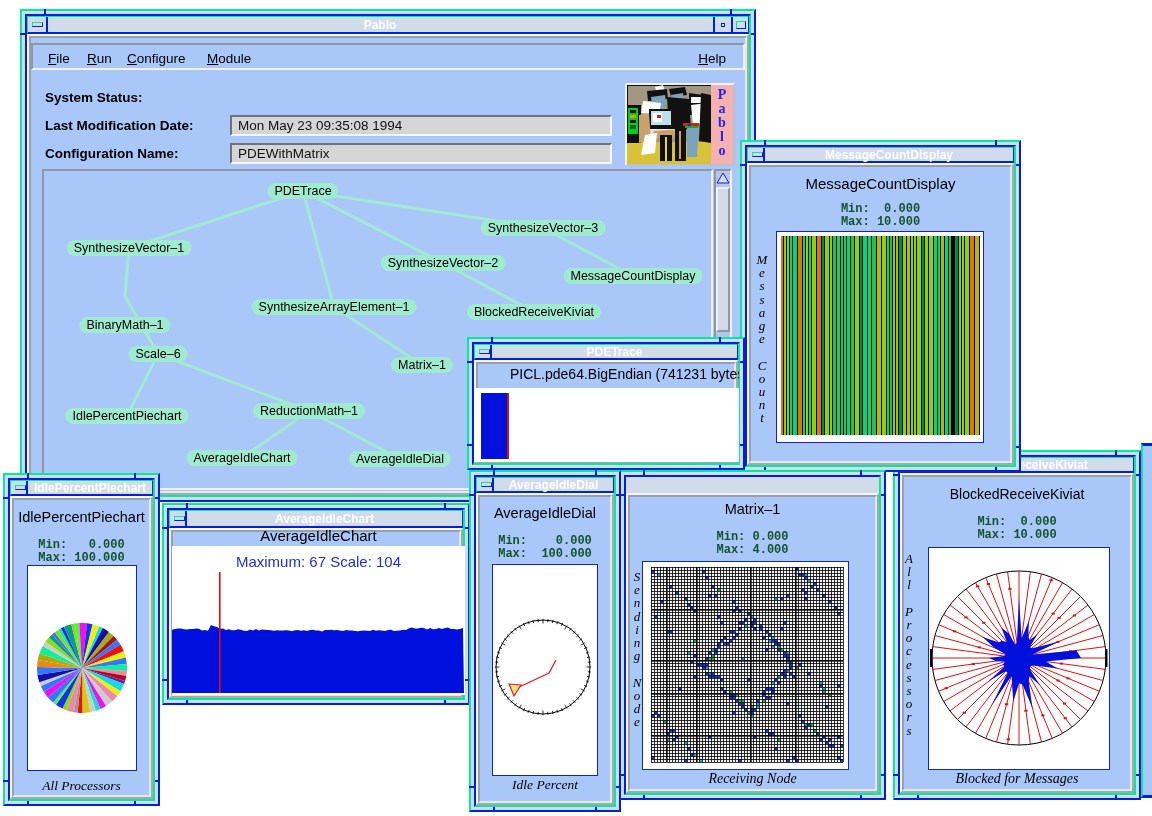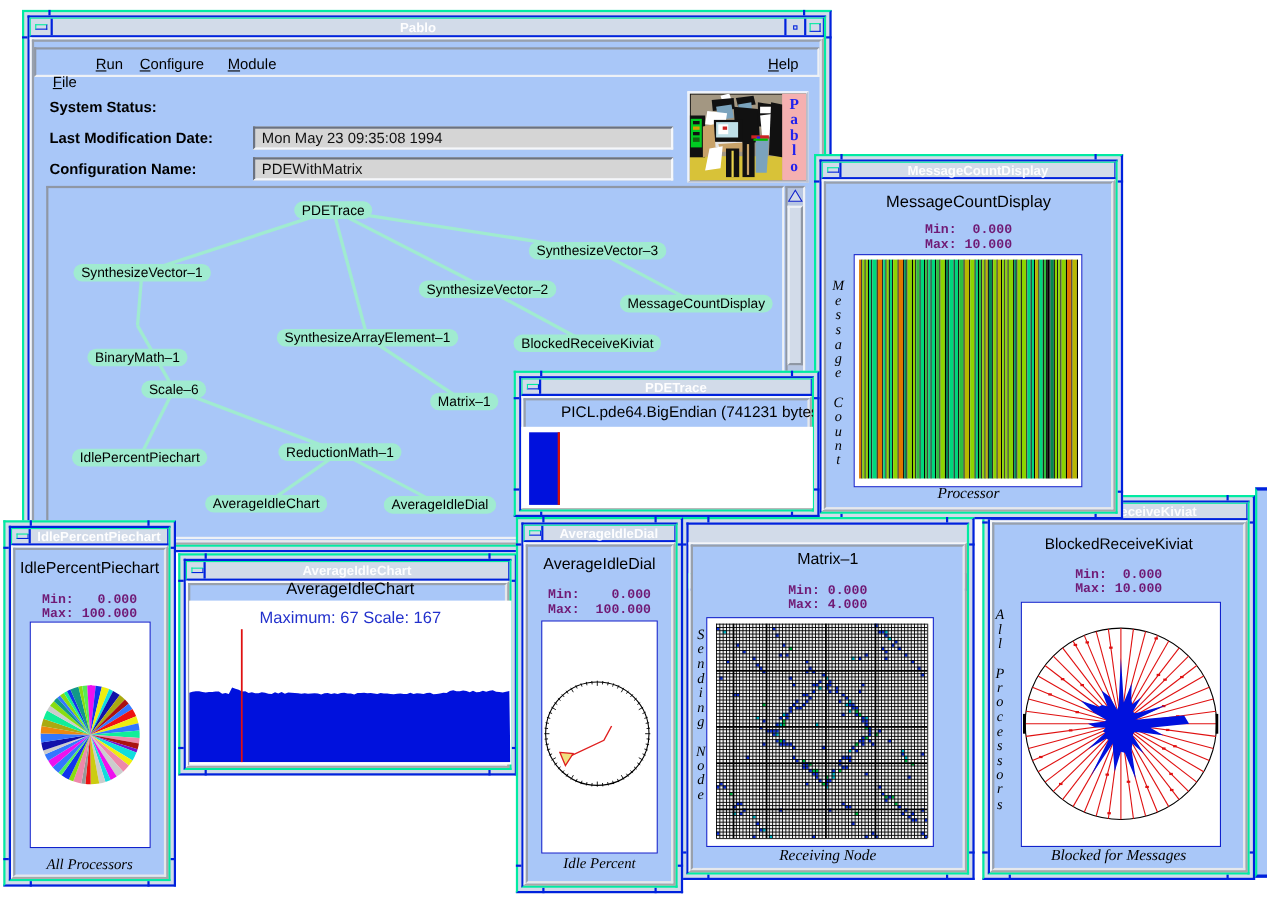--- a/index.html
+++ b/index.html
@@ -16,21 +16,21 @@
 .sq1 { position:absolute; left:50%; top:50%; width:4px; height:4px; margin:-2px 0 0 -2px;
   border:1px solid #0022dd; }
 .sq2 { position:absolute; left:3px; top:50%; width:10px; height:8px; margin-top:-4px;
   border:1px solid; border-color:#00eba2 #0022dd #0022dd #00eba2; }
 .cw { position:absolute; left:0; right:0; bottom:0; border:2px solid;
   border-color:#f4f6f9 #a8a8a8 #a8a8a8 #f4f6f9; }
 .client2 { position:absolute; inset:0; border:2px solid;
   border-color:#98a0ac #e6e8ec #e6e8ec #98a0ac; background:#a9c7f8; }
 .cc { position:absolute; inset:-2px; }
 .hdg { position:absolute; width:100%; text-align:center; color:#000; font-size:15px; }
-.mm { position:absolute; width:100%; text-align:center; color:#701a75;
+.mm { position:absolute; width:100%; text-align:center; color:#14532d;
   font-family:"Liberation Mono", monospace; font-size:12px; font-weight:bold;
   line-height:13px; white-space:pre; }
 .panel { position:absolute; background:#fff; border:1px solid #1122cc; }
 .ital { position:absolute; font-family:"Liberation Serif", serif; font-style:italic;
   font-size:14px; color:#000; text-align:center; }
 .vlab { position:absolute; font-family:"Liberation Serif", serif; font-style:italic;
   font-size:13px; color:#000; text-align:center; width:14px; line-height:13.2px;
   white-space:pre-line; }
 .node { position:absolute; transform:translate(-50%,-50%); background:#a0ebd0;
   border-radius:12px; padding:1px 7px; font-size:12.5px; color:#000; white-space:nowrap; }
@@ -59,21 +59,21 @@
         <div class="rbox" style="right:0;">
           <div class="sq2"></div>
         </div>
         <div class="ttl" style="line-height:16px;margin:0 38px 0 22px;">Pablo</div>
       </div>
       <div class="cw" style="top:18px;">
         <div class="client2">
           <div class="cc">
             <div style="position:absolute;left:2px;right:2px;top:7px;height:27px;border:2px solid;border-color:#8f97a4 #eef1f6 #eef1f6 #8f97a4;">
               <div style="position:absolute;top:6px;width:100%;font-size:13.5px;color:#000;">
-                <span style="position:absolute;left:15px;margin-top:16px;"><u>F</u>ile</span>
+                <span style="position:absolute;left:15px;"><u>F</u>ile</span>
                 <span style="position:absolute;left:54px;"><u>R</u>un</span>
                 <span style="position:absolute;left:94px;"><u>C</u>onfigure</span>
                 <span style="position:absolute;left:174px;"><u>M</u>odule</span>
                 <span style="position:absolute;right:17px;"><u>H</u>elp</span>
               </div>
             </div>
             <div class="lbl" style="left:16px;top:54px;">System Status:</div>
             <div class="lbl" style="left:16px;top:82px;">Last Modification Date:</div>
             <div class="fld" style="top:79px;">Mon May 23 09:35:08 1994</div>
             <div class="lbl" style="left:16px;top:110px;">Configuration Name:</div>
@@ -427,21 +427,20 @@
 s
 a
 g
 e
 
 C
 o
 u
 n
 t</div>
-            <div class="ital" style="left:0;width:100%;top:277px;">Processor</div>
           </div>
         </div>
       </div>
     </div>
   </div>
 <div class="win" style="left:467px;top:337px;width:278px;height:133px;">
 <div style="position:absolute;left:22px;top:-2px;width:2px;height:5px;background:#0022dd;"></div>
     <div style="position:absolute;right:22px;top:-2px;width:2px;height:5px;background:#0022dd;"></div>
     <div style="position:absolute;left:22px;bottom:-2px;width:2px;height:5px;background:#0022dd;"></div>
     <div style="position:absolute;right:22px;bottom:-2px;width:2px;height:5px;background:#0022dd;"></div>
@@ -567,21 +566,21 @@
       </div>
       <div class="cw" style="top:18px;">
         <div class="client2">
           <div class="cc">
             <div style="position:absolute;left:1px;right:-4px;top:-3px;height:19px;font-size:15px;text-align:center;color:#000;">AverageIdleChart</div>
             <div style="position:absolute;left:1px;right:-4px;top:16px;bottom:1px;background:#fff;">
               <svg width="292" height="147" style="position:absolute;left:0;top:0;">
                 <polygon points="0,147 0,83.8 3,82.9 6,82.5 9,82.5 12,83.2 15,83.6 18,83.1 21,83.1 24,82.6 27,82.7 30,84.6 33,83.9 36,84.8 39,78.9 42,80.2 45,81.0 48,82.7 51,82.4 54,84.1 57,83.3 60,84.3 63,84.2 66,83.3 69,83.7 72,84.7 75,85.0 78,83.4 81,84.4 84,83.1 87,84.6 90,83.6 93,83.8 96,83.9 99,84.3 102,84.7 105,84.3 108,84.6 111,84.4 114,84.3 117,84.4 120,85.3 123,84.2 126,83.9 129,84.8 132,84.3 135,85.0 138,84.1 141,83.7 144,84.4 147,84.4 150,85.4 153,83.9 156,84.1 159,83.8 162,84.2 165,84.1 168,84.4 171,84.9 174,83.9 177,84.4 180,84.4 183,84.9 186,85.2 189,84.7 192,84.4 195,84.8 198,85.0 201,83.7 204,84.8 207,84.3 210,84.5 213,84.9 216,83.9 219,83.7 222,85.1 225,84.8 228,84.4 231,83.8 234,84.0 237,82.2 240,81.6 243,82.4 246,82.4 249,81.8 252,82.1 255,83.4 258,81.9 261,83.3 264,83.0 267,81.9 270,82.9 273,81.9 276,81.6 279,82.9 282,83.1 285,83.5 288,82.9 291,82.1 292,147" fill="#0011dd"></polygon>
                 <rect x="47" y="26" width="1.6" height="121" fill="#e01010"></rect>
               </svg>
-              <div style="position:absolute;left:0;right:0;top:7px;text-align:center;font-size:15px;color:#2230cc;">Maximum: 67  Scale: 167</div>
+              <div style="position:absolute;left:0;right:0;top:7px;text-align:center;font-size:15px;color:#2230cc;">Maximum: 67  Scale: 104</div>
             </div>
           </div>
         </div>
       </div>
     </div>
   </div>
 <div class="win" style="left:619px;top:470px;width:267px;height:330px;">
 <div style="position:absolute;left:22px;top:-2px;width:2px;height:5px;background:#0022dd;"></div>
     <div style="position:absolute;right:22px;top:-2px;width:2px;height:5px;background:#0022dd;"></div>
     <div style="position:absolute;left:22px;bottom:-2px;width:2px;height:5px;background:#0022dd;"></div>

